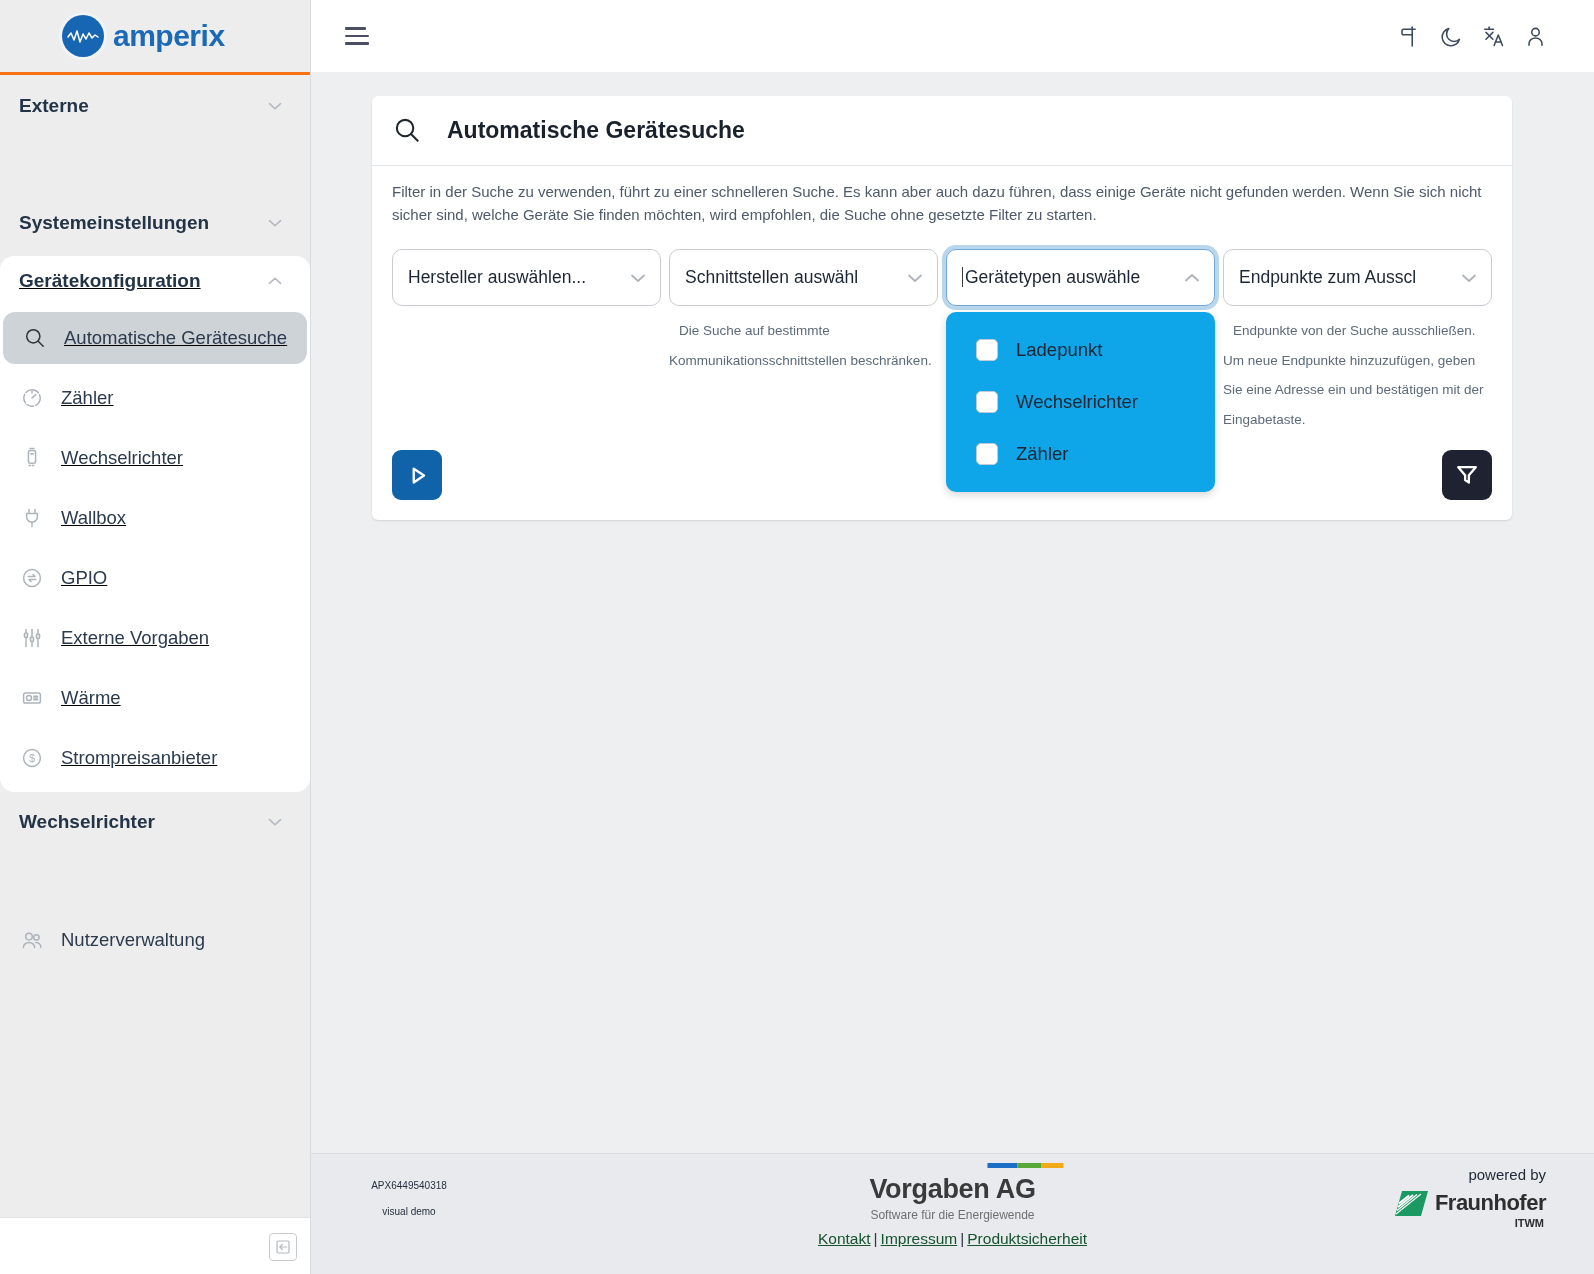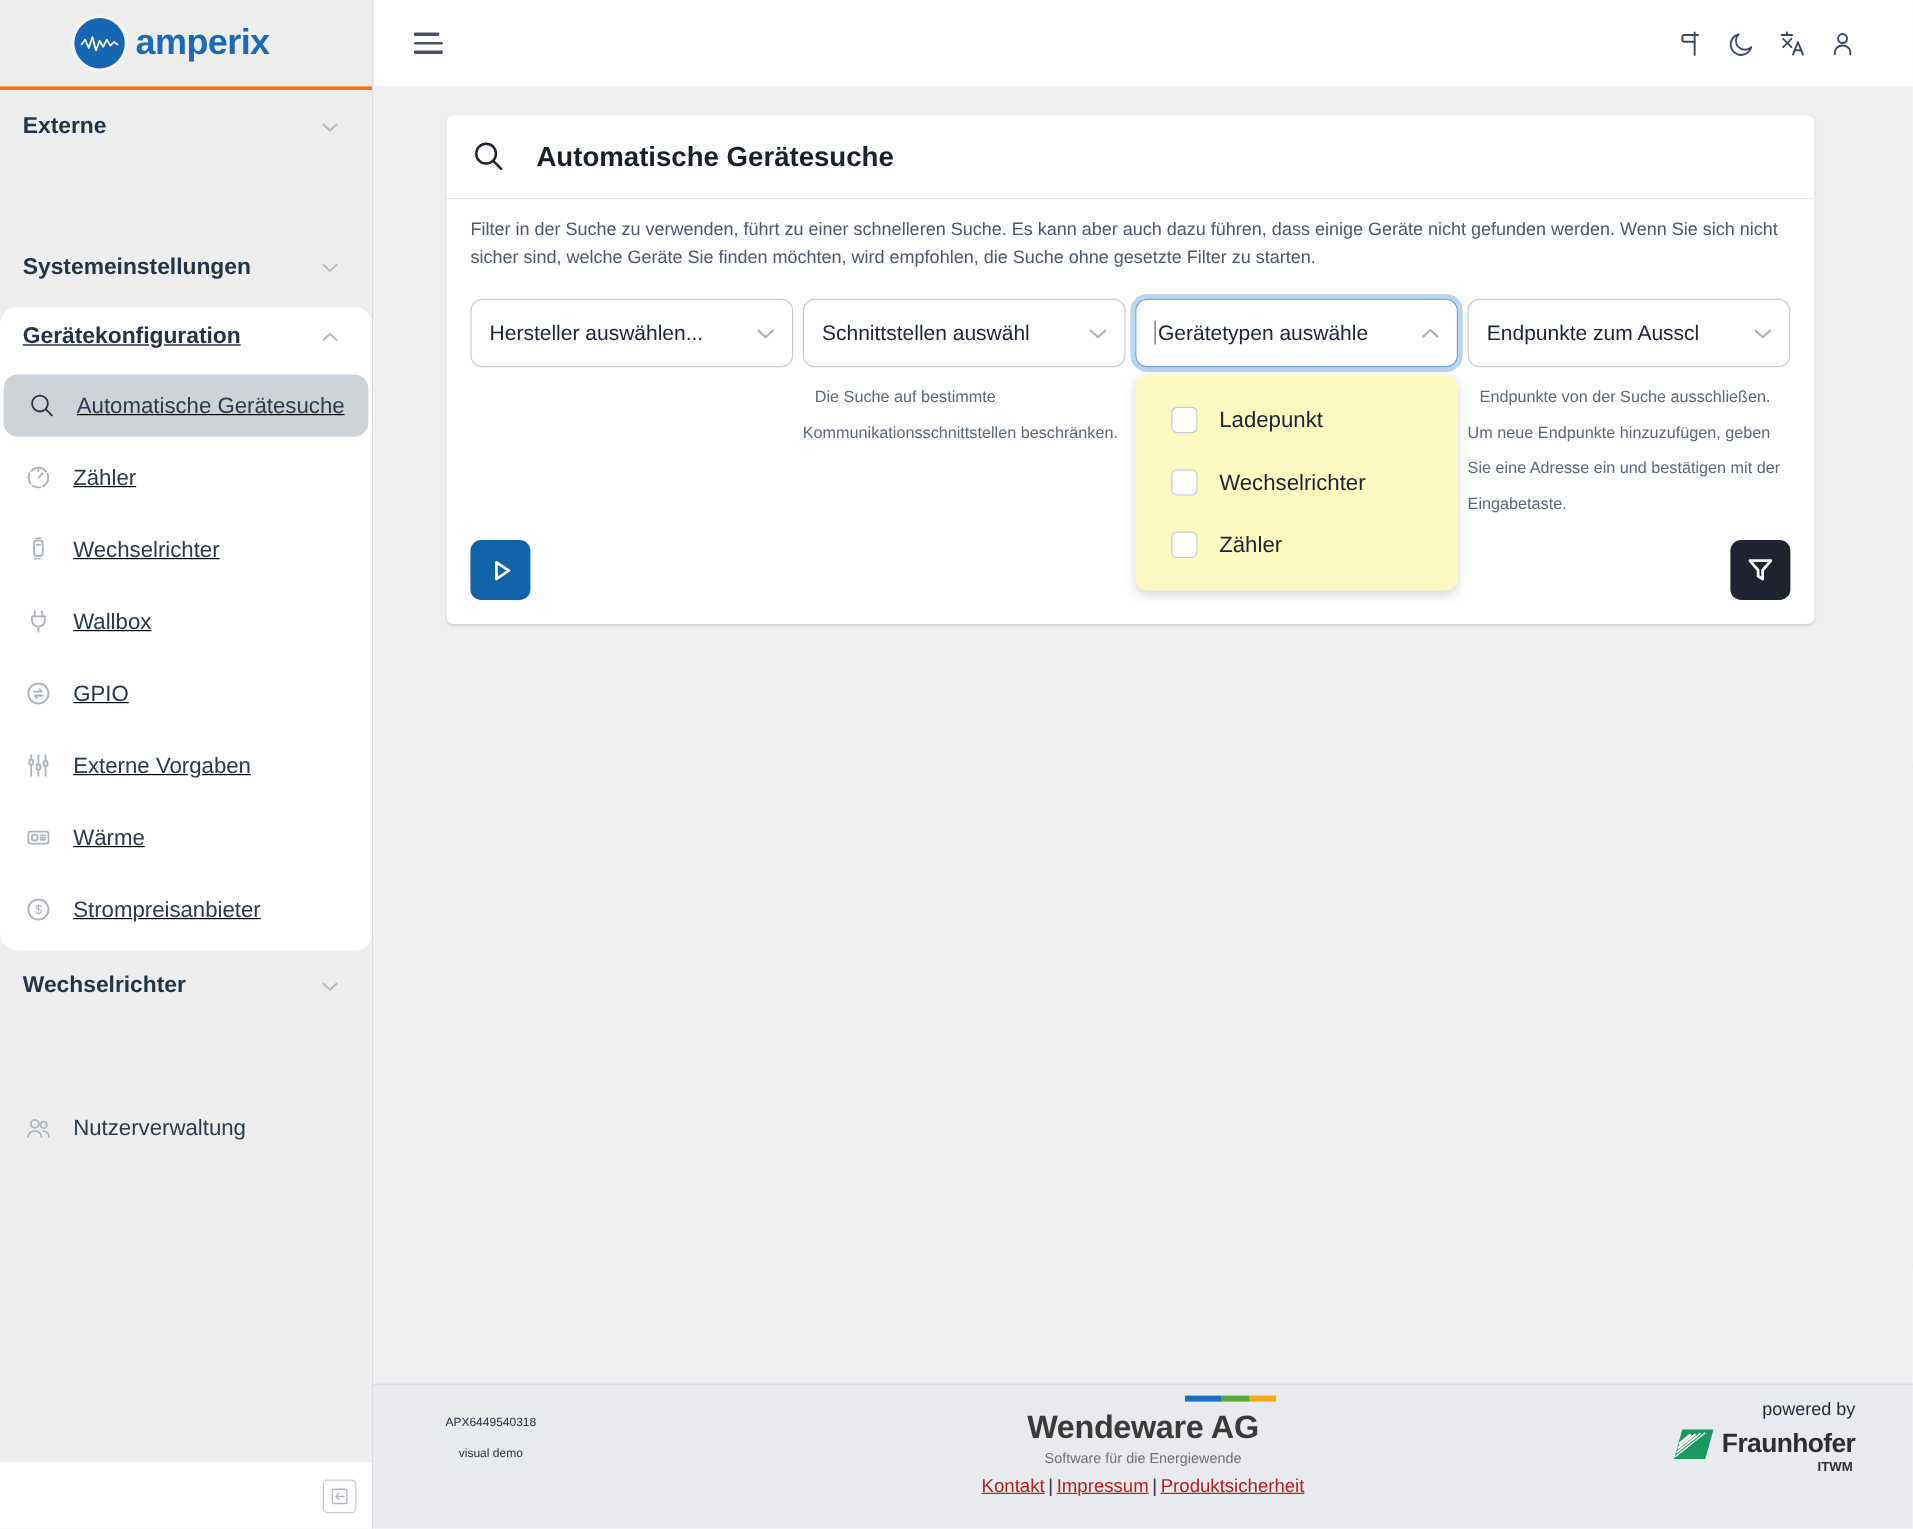--- a/index.html
+++ b/index.html
@@ -64,40 +64,40 @@
   .fcol { position:relative; min-width:0; }
   .select { height:57px; border:1px solid #c8ccd1; border-radius:10px; background:#fff; display:flex; align-items:center; padding:0 10px 0 15px; cursor:pointer; }
   .select .stext { flex:1; font-size:17.5px; color:#1d2634; white-space:nowrap; overflow:hidden; }
   .select .chev { flex:0 0 24px; width:24px; height:24px; color:#aeb4ba; }
   .chev svg { width:100%; height:100%; fill:none; stroke:currentColor; stroke-width:1.8; stroke-linecap:round; stroke-linejoin:round; }
   .select.focused { border-color:#72a9d8; box-shadow:0 0 0 4px #b9d6ec; }
   .select.focused .stext::before { content:""; border-left:1.5px solid #3a3a3a; margin-right:2px; }
 
   .help { margin:10px 0 0; font-size:13.5px; color:#5c6a79; line-height:29.5px; text-indent:10px; }
 
-  .dd-panel { position:absolute; top:63px; left:0; right:0; background:#fef9c3; border-radius:10px; box-shadow:0 3px 9px rgba(0,0,0,.16); padding:12px 0; z-index:6; }
+  .dd-panel { position:absolute; top:63px; left:0; right:0; background:#0ea5e9; border-radius:10px; box-shadow:0 3px 9px rgba(0,0,0,.16); padding:12px 0; z-index:6; }
   .dd-opt { height:52px; display:flex; align-items:center; gap:18px; padding:0 16px 0 30px; font-size:18.5px; color:#1c2531; cursor:pointer; }
   .cbox { width:22px; height:22px; background:#fff; border:1px solid #c6cbd1; border-radius:5px; flex:0 0 22px; }
 
   .actions { display:flex; justify-content:space-between; margin-top:16px; }
   .sqbtn { width:50px; height:50px; border-radius:9px; border:none; display:flex; align-items:center; justify-content:center; cursor:pointer; padding:0; }
   .btn-play { background:#1063a9; }
   .btn-filter { background:#1f2230; }
   .sqbtn svg { width:28px; height:28px; fill:none; stroke:#fff; stroke-width:2; stroke-linecap:round; stroke-linejoin:round; }
 
   
   .footer { height:121px; background:#e8eaed; border-top:1px solid #d8dadd; position:relative; }
   .f-left { position:absolute; left:18px; top:19px; width:160px; text-align:center; font-size:10px; color:#25303f; line-height:26px; }
   .f-center { position:absolute; left:50%; transform:translateX(-50%); top:9px; text-align:center; }
   .wbar { width:76px; height:5px; display:flex; margin:0 auto 6px; transform:translateX(73px); }
   .wbar span { height:100%; display:block; }
   .company { font-size:27px; font-weight:700; color:#3a3a3a; letter-spacing:-0.3px; }
   .tagline { font-size:12px; color:#6f6f6f; margin-top:3px; }
   .flinks { margin-top:8px; font-size:15.5px; color:#2b3744; }
-  .flinks a { color:#b91c1c; text-decoration:underline; margin:0 3px; cursor:pointer; }
+  .flinks a { color:#14532d; text-decoration:underline; margin:0 3px; cursor:pointer; }
   .f-right { position:absolute; right:48px; top:12px; text-align:right; color:#1e2836; }
   .powered { font-size:15px; margin-bottom:7px; }
   .fh-row { display:flex; align-items:center; gap:7px; justify-content:flex-end; }
   .fh-name { font-size:22px; font-weight:700; color:#2e2e2e; letter-spacing:-0.5px; }
   .fh-sub { font-size:11px; font-weight:700; color:#2e2e2e; margin-top:1px; padding-right:2px; }
 </style>
 </head>
 <body>
 
 <aside class="sidebar">
@@ -409,21 +409,21 @@
       <div>APX6449540318</div>
       <div>visual demo</div>
     </div>
 
     <div class="f-center">
       <div class="wbar">
         <span style="width:30px;background:#1a6fc4;"></span>
         <span style="width:24px;background:#58a839;"></span>
         <span style="width:22px;background:#f0ab17;"></span>
       </div>
-      <div class="company">Wendeware AG</div>
+      <div class="company">Vorgaben AG</div>
       <div class="tagline">Software für die Energiewende</div>
       <div class="flinks">
         <a>Kontakt</a><span>|</span><a>Impressum</a><span>|</span><a>Produktsicherheit</a>
       </div>
     </div>
 
     <div class="f-right">
       <div class="powered">powered by</div>
       <div class="fh-row">
         <span>

